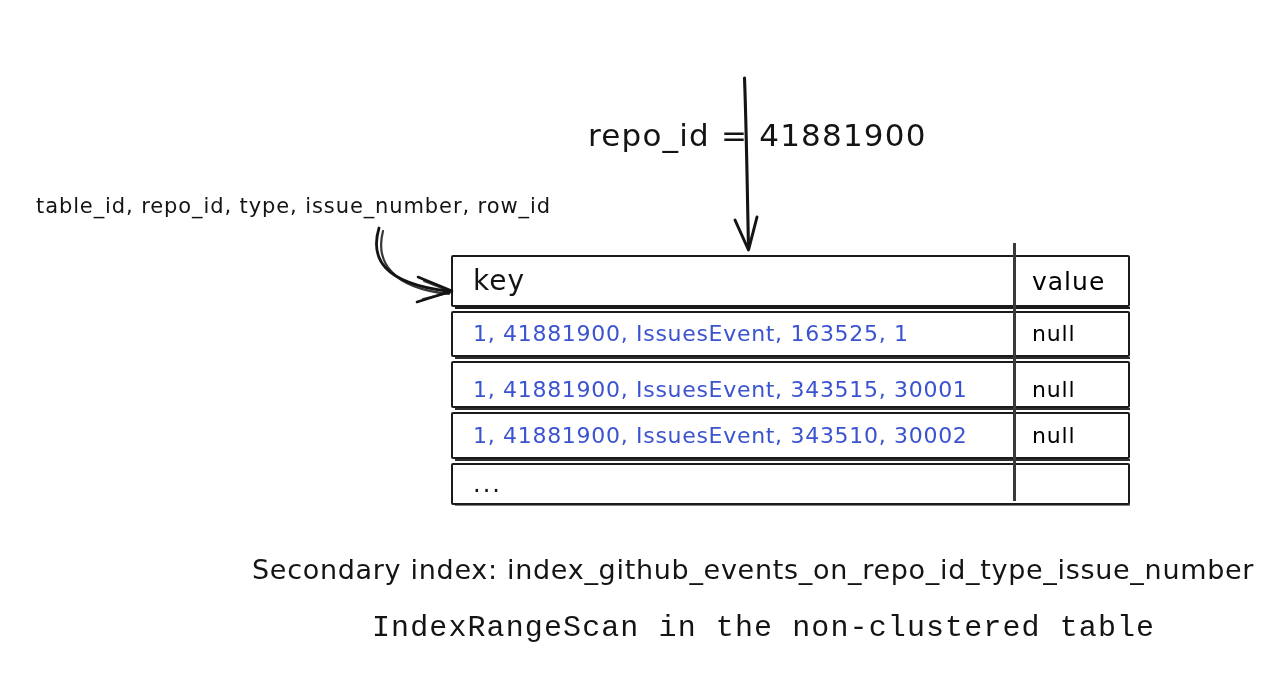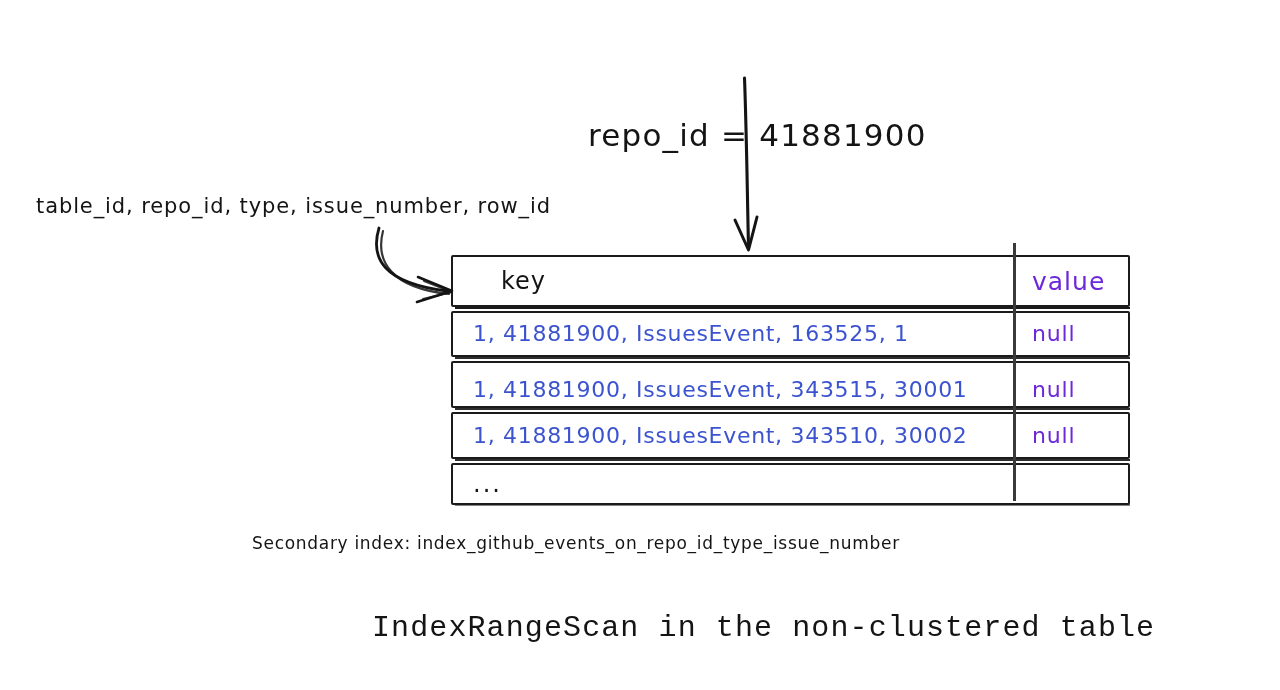--- a/index.html
+++ b/index.html
@@ -84,54 +84,53 @@
   .cell-key {
     position: absolute;
     left: 22px;
     top: 50%;
     transform: translateY(-50%);
     font-size: 22px;
     letter-spacing: 0.7px;
     white-space: nowrap;
   }
   .cell-key.header-text {
-    font-size: 24px;
+    font-size: 28px;
     letter-spacing: 1px;
-    margin-left: 28px;
   }
   .cell-val {
     position: absolute;
     left: 581px;
     top: 50%;
     transform: translateY(-50%);
     font-size: 22px;
     letter-spacing: 0.8px;
     white-space: nowrap;
-    color: #6d28d9;
+    color: #000000;
   }
   .cell-val.header-text {
     font-size: 25px;
     letter-spacing: 1px;
   }
 
   
   #col-divider {
     position: absolute;
     left: 562px;
     top: -12px;
     width: 2.6px;
     height: 258px;
     background: #3a3a3a;
   }
 
   
   #secondary-index-caption {
     left: 252px;
-    top: 535px;
-    font-size: 17px;
+    top: 556px;
+    font-size: 27px;
     letter-spacing: 0.7px;
   }
   #scan-caption {
     left: 372px;
     top: 613px;
     font-size: 30px;
     letter-spacing: 1.1px;
     font-family: Liberation Mono, monospace;
   }
 

